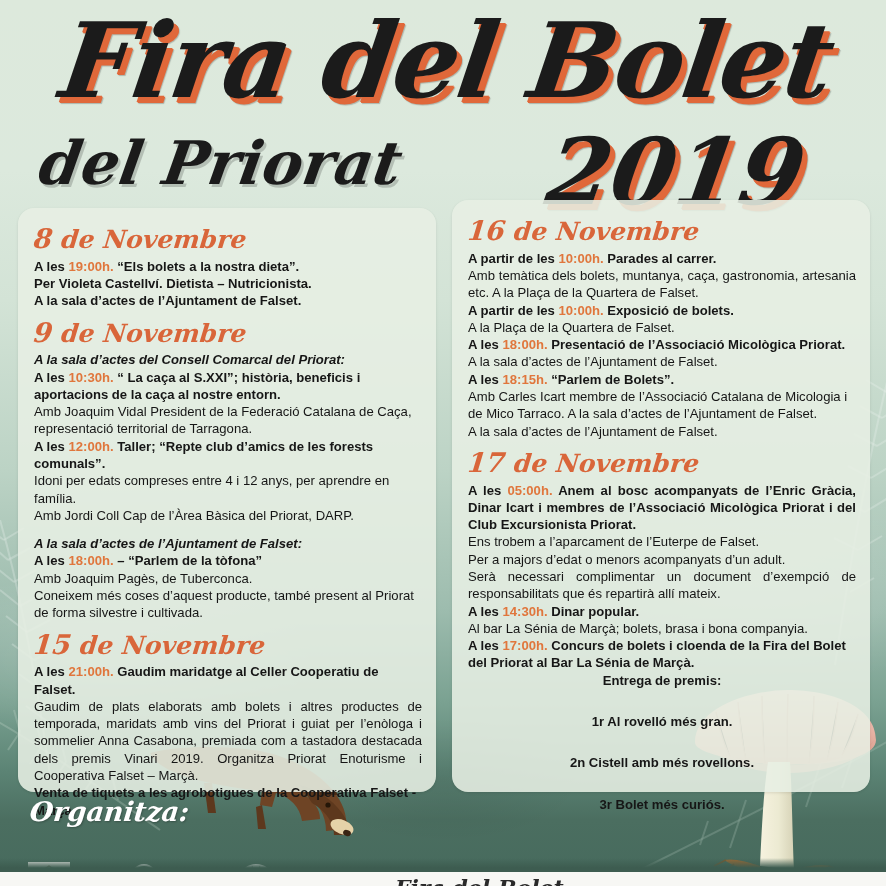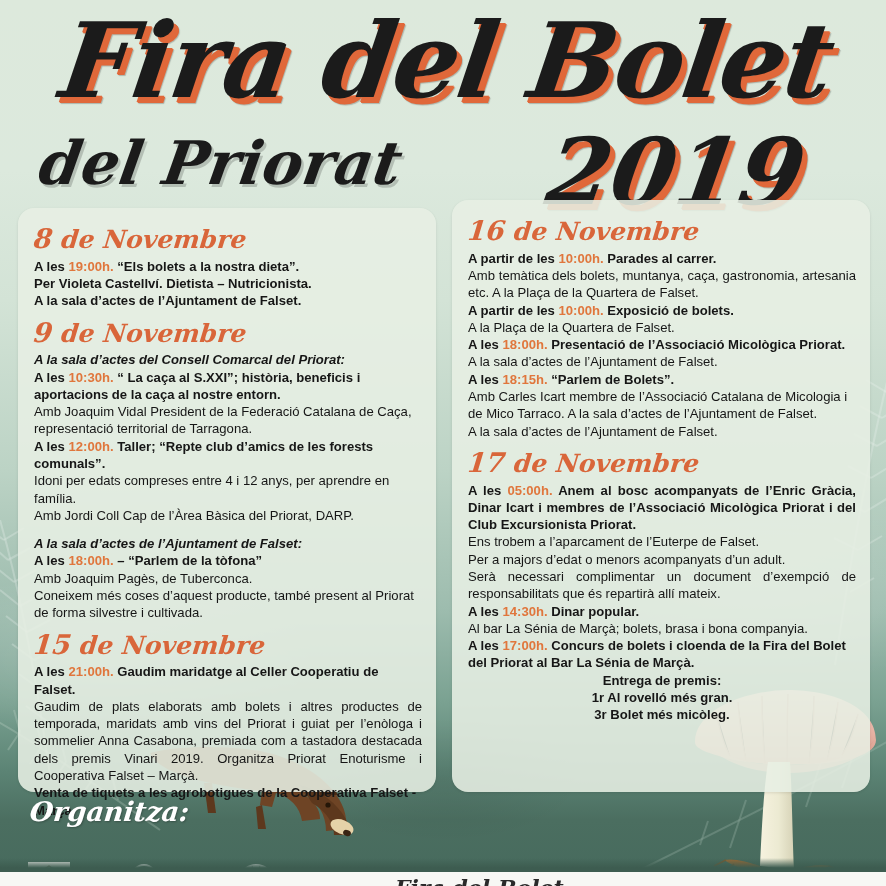--- a/index.html
+++ b/index.html
@@ -136,21 +136,21 @@
     margin: 0;
     font-size: 13.1px;
     line-height: 1.32;
     color: #161616;
     font-weight: bold;
   }
   p.ln.reg { font-weight: normal; }
   p.ln.just { text-align: justify; text-align-last: left; }
   p.ln.ital { font-style: italic; }
   p.ln.center { text-align: center; font-weight: bold; }
-  p.ln.indent { text-align: center; font-weight: bold; }
+  p.ln.indent { text-align: center; font-weight: bold; margin-top: 24px; }
   .time { color: #e0763c; font-weight: bold; }
   .gap { height: 11px; }
 
   
   .organitza {
     position: absolute;
     left: 30px; top: 796px;
     font-family: "DejaVu Serif", serif;
     font-style: italic;
     font-weight: bold;
@@ -378,21 +378,22 @@
       <p class="ln just"><span>A les </span><span class="time">05:00h.</span><span> Anem al bosc acompanyats de l’Enric Gràcia, Dinar Icart i membres de l’Associació Micològica Priorat i del Club Excursionista Priorat.</span></p>
       <p class="ln reg">Ens trobem a l’aparcament de l’Euterpe de Falset.</p>
       <p class="ln reg">Per a majors d’edat o menors acompanyats d’un adult.</p>
       <p class="ln reg just">Serà necessari complimentar un document d’exempció de responsabilitats que és repartirà allí mateix.</p>
       <p class="ln"><span>A les </span><span class="time">14:30h.</span><span> Dinar popular.</span></p>
       <p class="ln reg">Al bar La Sénia de Marçà; bolets, brasa i bona companyia.</p>
       <p class="ln"><span>A les </span><span class="time">17:00h.</span><span> Concurs de bolets i cloenda de la Fira del Bolet del Priorat al Bar La Sénia de Marçà.</span></p>
 
       <p class="ln center">Entrega de premis:</p>
       <p class="ln indent">1r Al rovelló més gran.</p>
-      <p class="ln indent">3r Bolet més micòleg.</p>
+      <p class="ln indent">2n Cistell amb més rovellons.</p>
+      <p class="ln indent">3r Bolet més curiós.</p>
     </div>
   </div>
 
   <div class="organitza script">Organitza:</div>
 
   <div class="logos">
     <div class="logo-square">
       <svg viewBox="0 0 42 40" width="42" height="40">
         <path d="M21 4 L36 14 L36 34 L6 34 L6 14 Z" fill="none" stroke="#8a7e6a" stroke-width="1.2"></path>
         <g fill="#8a7e6a" opacity=".8">

